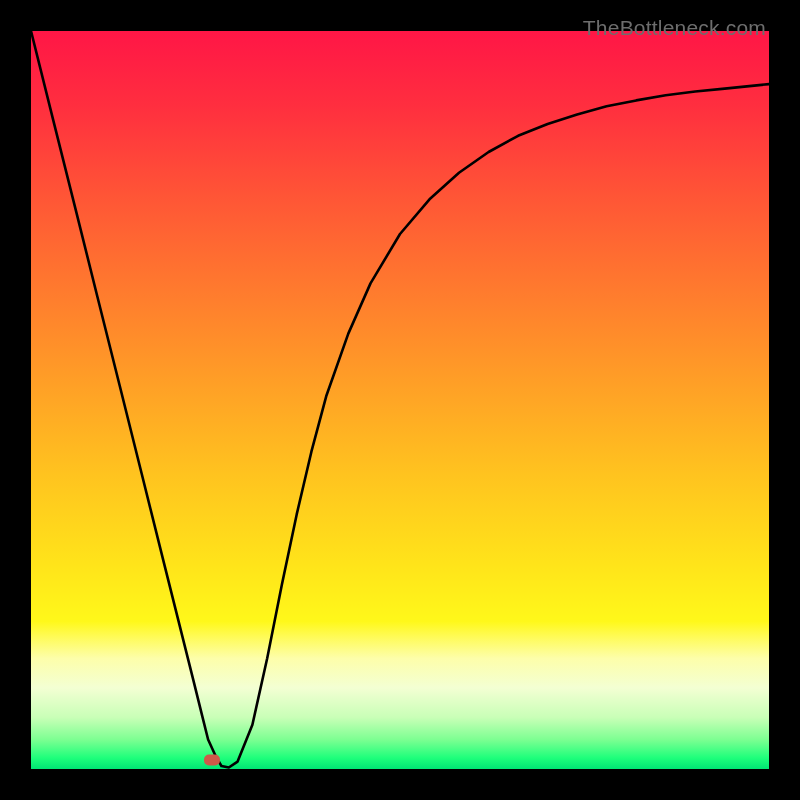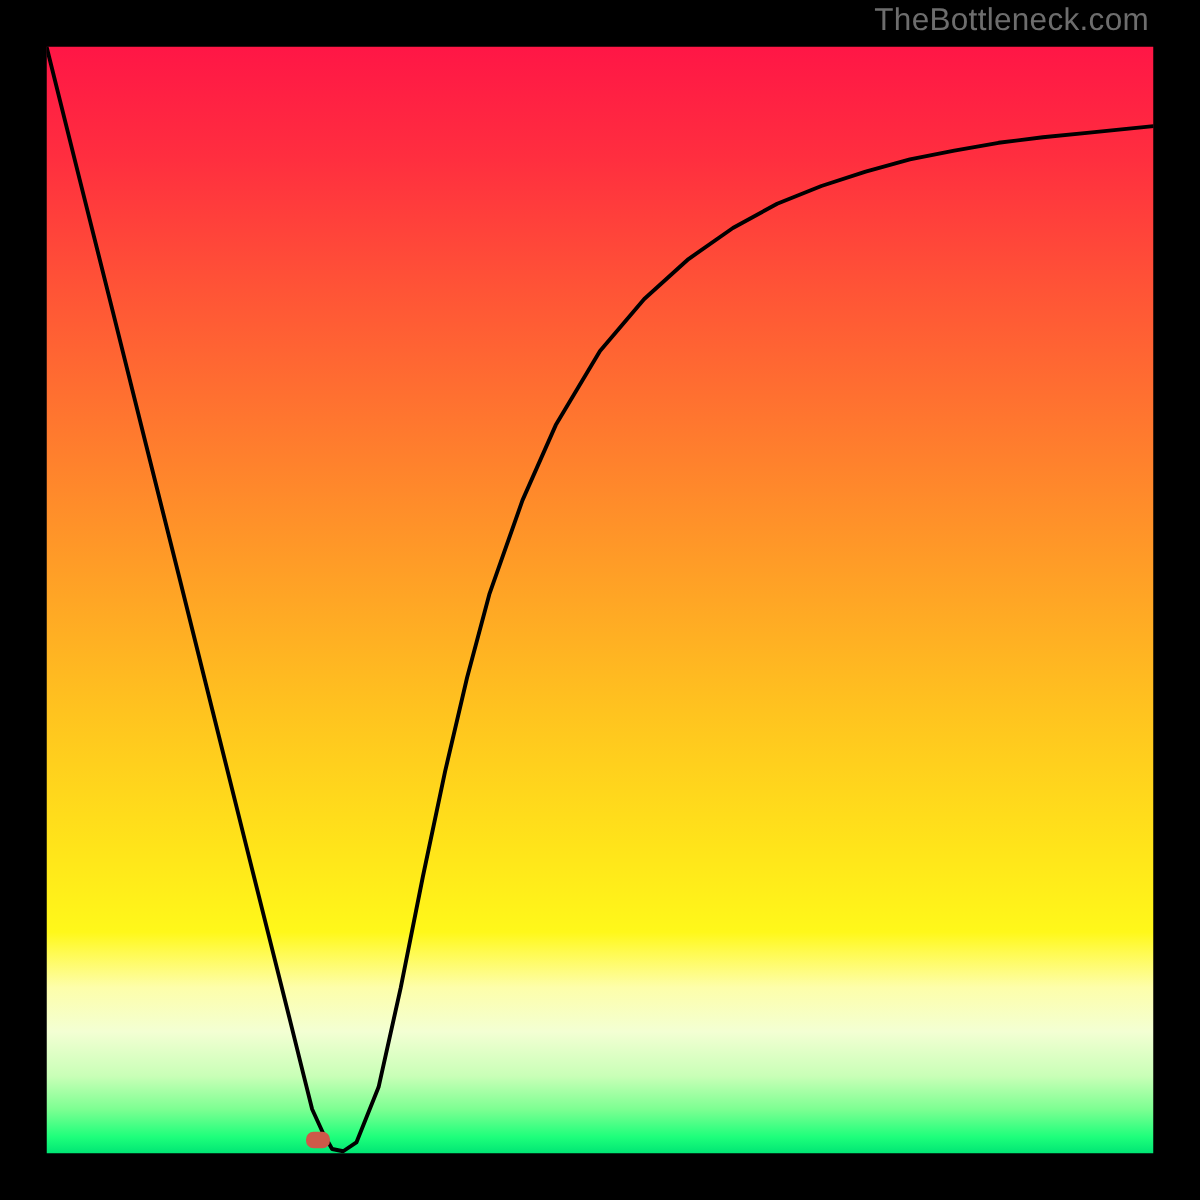--- a/index.html
+++ b/index.html
@@ -21,21 +21,21 @@
   }
   .plot {
     position: absolute;
     left: 0;
     top: 0;
     width: 738px;
     height: 738px;
   }
   .watermark {
     position: absolute;
-    top: 2px;
+    top: 16px;
     right: 34px;
     color: #6d6d6d;
     font-size: 21px;
     font-weight: 500;
     letter-spacing: 0.2px;
     margin-left: 20px;
   }
   .marker {
     position: absolute;
     width: 16px;

